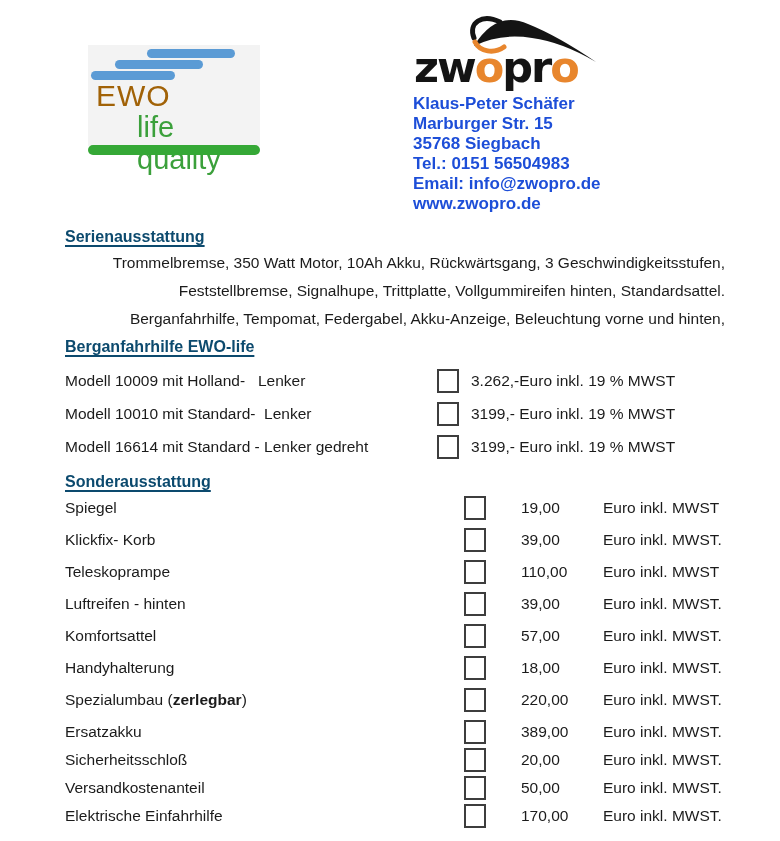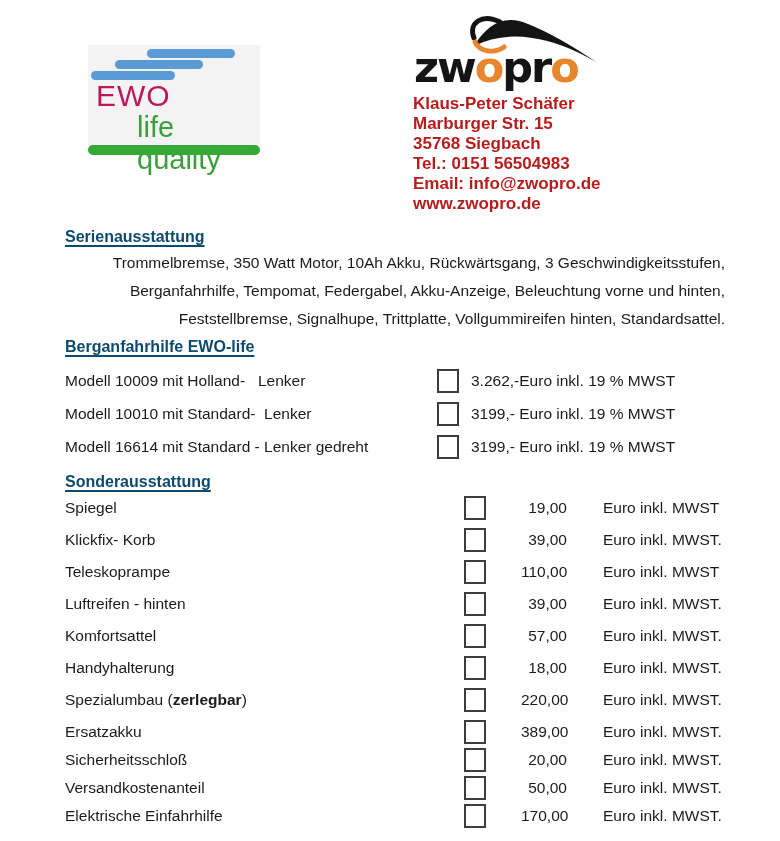--- a/index.html
+++ b/index.html
@@ -17,21 +17,21 @@
   .ewo-bar2 { left:27px; top:15px; width:88px; }
   .ewo-bar3 { left:3px;  top:26px; width:84px; }
   .ewo-title { position:absolute; left:8px; top:36px; font-size:30px; line-height:30px; letter-spacing:1px; }
   .ewo-sub   { position:absolute; left:8px; top:66px; font-size:29px; line-height:32px; }
   .ewo-greenbar { position:absolute; left:0; bottom:0; width:172px; height:10px; border-radius:5px; }
 
   
   .zwopro-logo { position:absolute; left:408px; top:6px; width:200px; height:86px; }
 
   
-  .contact { position:absolute; left:413px; top:94px; font-weight:bold; font-size:17px; line-height:20px; color:#b91c1c; }
+  .contact { position:absolute; left:413px; top:94px; font-weight:bold; font-size:17px; line-height:20px; color:#1d4ed8; }
   .contact div { white-space:nowrap; }
 
   
   .content { position:absolute; left:65px; top:227px; width:660px; font-size:15.5px; }
   .sec-heading {
     font-size:16px; font-weight:bold; line-height:20px; color:#0c4a6e;
     text-decoration:underline; text-decoration-thickness:2px; text-underline-offset:3px;
     display:inline-block;
   }
   .para { margin-top:2px;text-align:right; }
@@ -40,42 +40,42 @@
   .h2 { margin-top:4px; }
   .h3 { margin-top:13px; }
 
   .row { display:flex; align-items:center; height:24px; }
   .row .lbl { width:372px; white-space:pre; }
   .cb {
     width:22px; height:24px; border:2px solid #3d3d3d; background:#ffffff;
     flex:0 0 auto; cursor:pointer;
   }
   .mprice { margin-left:12px; white-space:pre; }
-  .amt { display:inline-block; width:46px; margin-left:8px; text-align:right; white-space:pre; }
+  .amt { display:inline-block; width:46px; margin-left:8px; white-space:pre; }
   .suf { margin-left:9px; white-space:pre; }
 
   .mrow { margin-top:12px; margin-bottom:9px; }
   .mrow + .mrow { margin-top:0; }
   .srow { margin-bottom:8px;gap:27px; }
   .srow.first { margin-top:4px; }
   .srow.tight { margin-bottom:4px; }
   .srow.last { margin-bottom:0; }
   b { font-weight:bold; }
 </style>
 </head>
 <body>
 
 <div class="page">
 
   <div class="ewo-logo">
     <div class="ewo-bg"></div>
     <div class="ewo-bar ewo-bar1" style="background:#5b9bd5;"></div>
     <div class="ewo-bar ewo-bar2" style="background:#5b9bd5;"></div>
     <div class="ewo-bar ewo-bar3" style="background:#5b9bd5;"></div>
-    <div class="ewo-title" style="color:#be185d;">EWO</div>
+    <div class="ewo-title" style="color:#a16207;">EWO</div>
     <div class="ewo-sub" style="color:#3ba03b;margin-left:41px;">life quality</div>
     <div class="ewo-greenbar" style="background:#35a836;"></div>
   </div>
 
   <div class="zwopro-logo">
     <svg width="200" height="86" viewBox="0 0 200 86">
 
       <path d="M66,40 Q88,4 120,18 Q150,30 188,56 Q154,36 124,32 Q92,27 66,40 Z" fill="#141414"></path>
       <path d="M92,16 C74,7 60,17 66,32" stroke="#141414" stroke-width="5" fill="none" stroke-linecap="round"></path>
       <path d="M67,36 C72,46 86,48 96,41" stroke="#e8862d" stroke-width="5" fill="none" stroke-linecap="round"></path>
@@ -91,22 +91,22 @@
     <div>Tel.: 0151 56504983</div>
     <div>Email: info@zwopro.de</div>
     <div>www.zwopro.de</div>
   </div>
 
   <div class="content">
 
     <span class="sec-heading">Serienausstattung</span>
     <div class="para">
       <div>Trommelbremse, 350 Watt Motor, 10Ah Akku, Rückwärtsgang, 3 Geschwindigkeitsstufen,</div>
+      <div>Feststellbremse, Signalhupe, Trittplatte, Vollgummireifen hinten, Standardsattel.</div>
       <div>Berganfahrhilfe, Tempomat, Federgabel, Akku-Anzeige, Beleuchtung vorne und hinten,</div>
-      <div>Feststellbremse, Signalhupe, Trittplatte, Vollgummireifen hinten, Standardsattel.</div>
     </div>
 
     <div class="h2"><span class="sec-heading">Berganfahrhilfe EWO-life</span></div>
 
     <div class="row mrow">
       <span class="lbl">Modell 10009 mit Holland-   Lenker</span>
       <span class="cb"></span>
       <span class="mprice">3.262,-Euro inkl. 19 % MWST</span>
     </div>
     <div class="row mrow">

